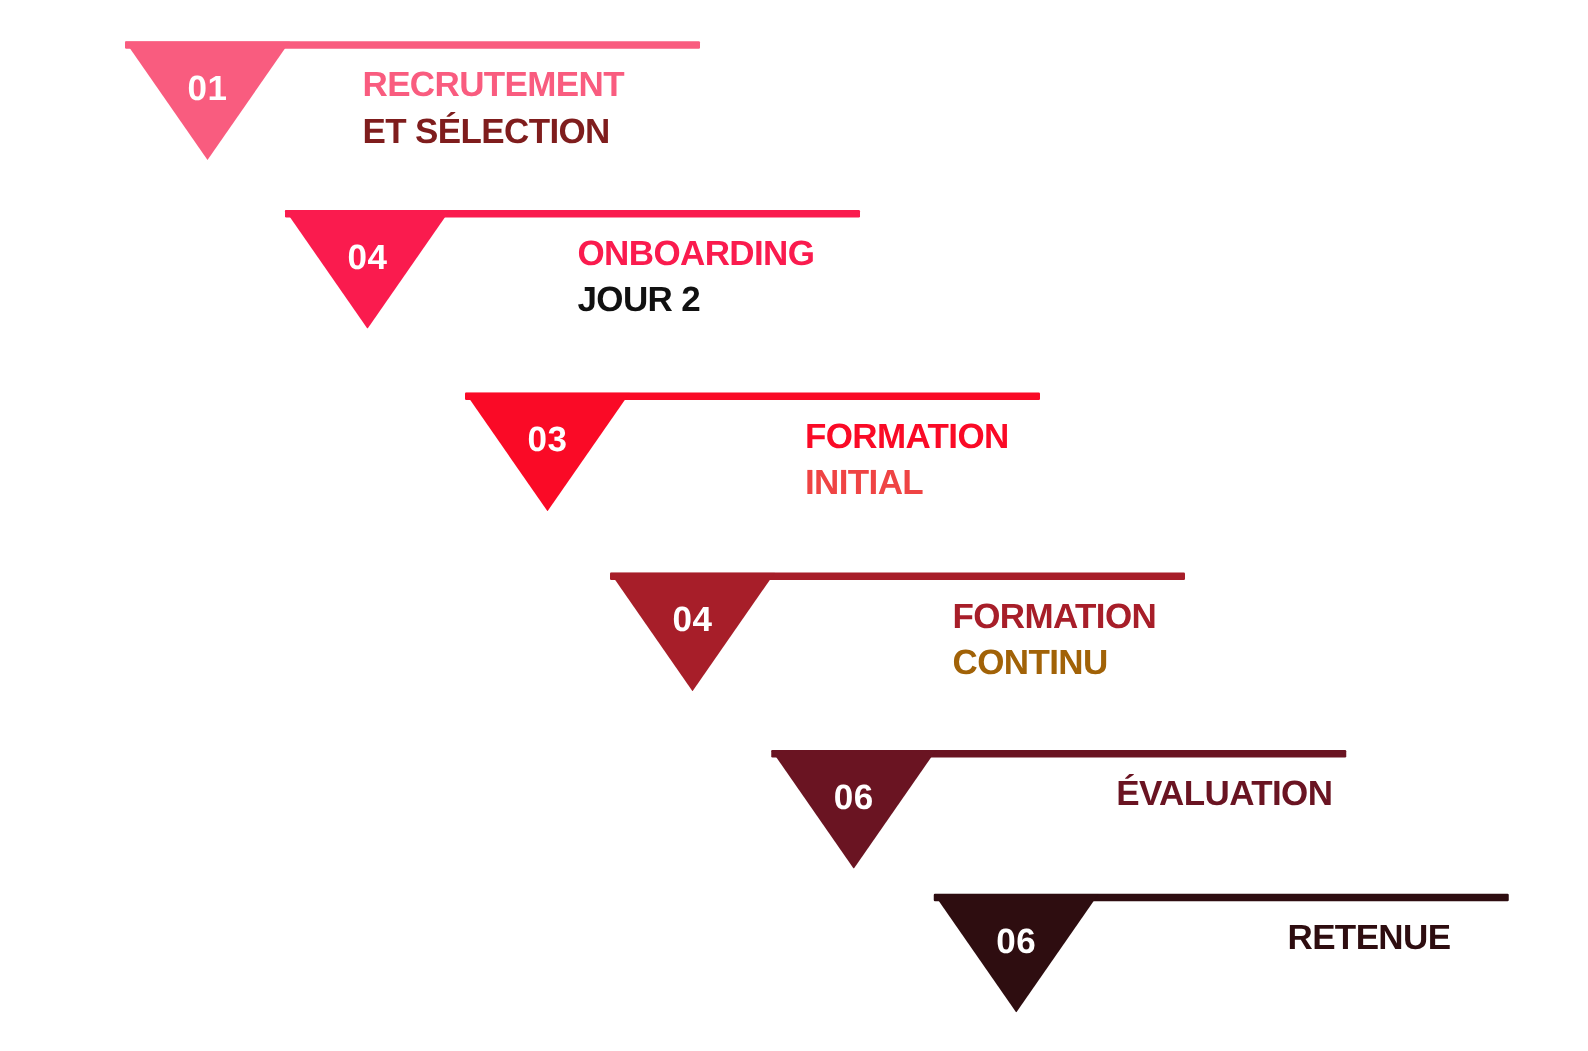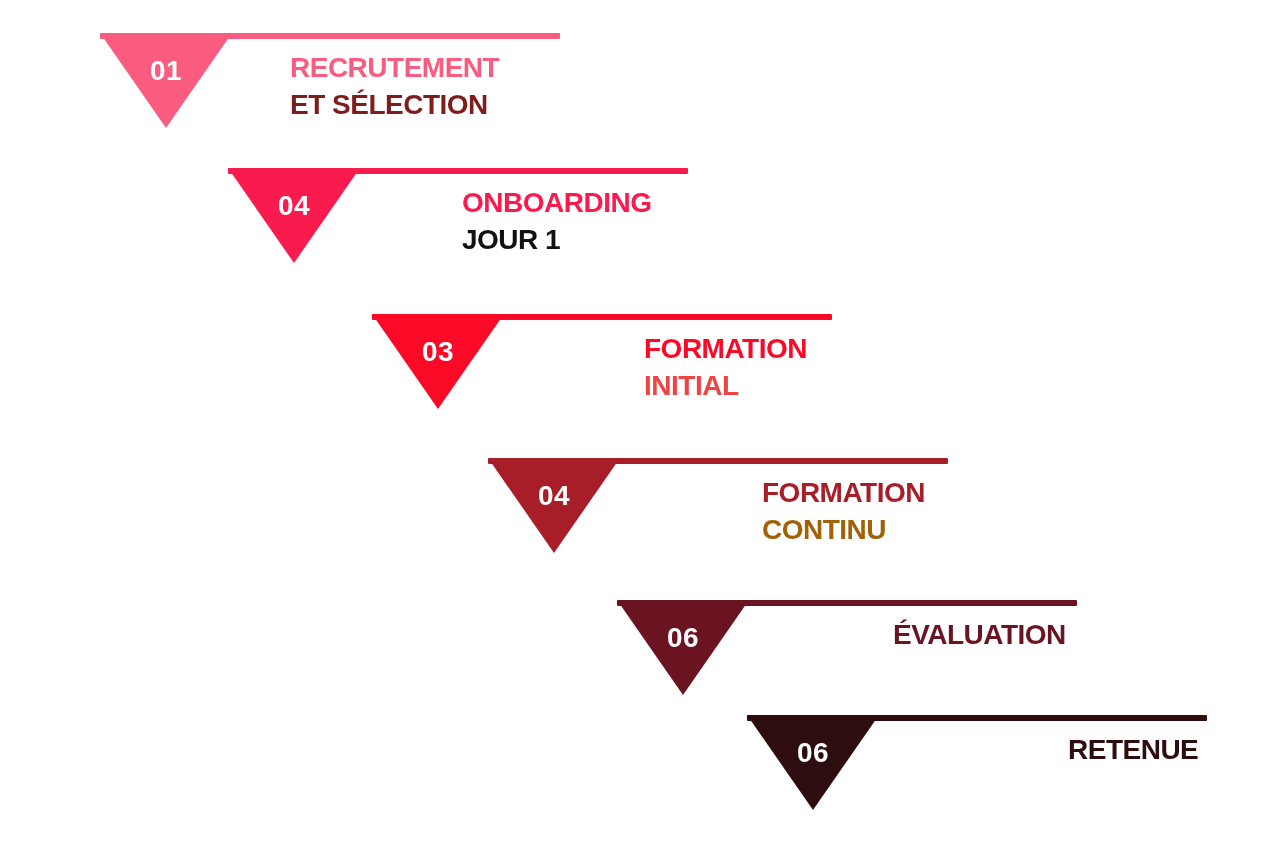--- a/index.html
+++ b/index.html
@@ -71,21 +71,21 @@
       <div style="color: #7f1d1d;">ET SÉLECTION</div>
     </div>
   </div>
 
   <div class="step" style="left:228px; top:168px;">
     <div class="bar" style="background: rgb(250, 27, 78);"></div>
     <div class="tri" style="background: rgb(250, 27, 78);"></div>
     <div class="num">04</div>
     <div class="label" style="left:234px;">
       <div style="color: rgb(250, 27, 78);">ONBOARDING</div>
-      <div style="color: rgb(17, 17, 17);">JOUR 1</div>
+      <div style="color: rgb(17, 17, 17);">JOUR 2</div>
     </div>
   </div>
 
   <div class="step" style="left:372px; top:314px;">
     <div class="bar" style="background: rgb(250, 10, 38);"></div>
     <div class="tri" style="background: rgb(250, 10, 38);"></div>
     <div class="num">03</div>
     <div class="label" style="left:272px;">
       <div style="color: rgb(250, 10, 38);">FORMATION</div>
       <div style="color: #ef4444;">INITIAL</div>
@@ -108,18 +108,18 @@
     <div class="num">06</div>
     <div class="label" style="left:276px;">
       <div style="color: rgb(106, 20, 34);">ÉVALUATION</div>
     </div>
   </div>
 
   <div class="step" style="left:747px; top:715px;">
     <div class="bar" style="background: rgb(46, 13, 16);"></div>
     <div class="tri" style="background: rgb(46, 13, 16);"></div>
     <div class="num">06</div>
-    <div class="label" style="left:283px;margin-left:38px;">
+    <div class="label" style="left:283px;">
       <div style="color: rgb(46, 13, 16);">RETENUE</div>
     </div>
   </div>
 
 </div>
 
 </body></html>

